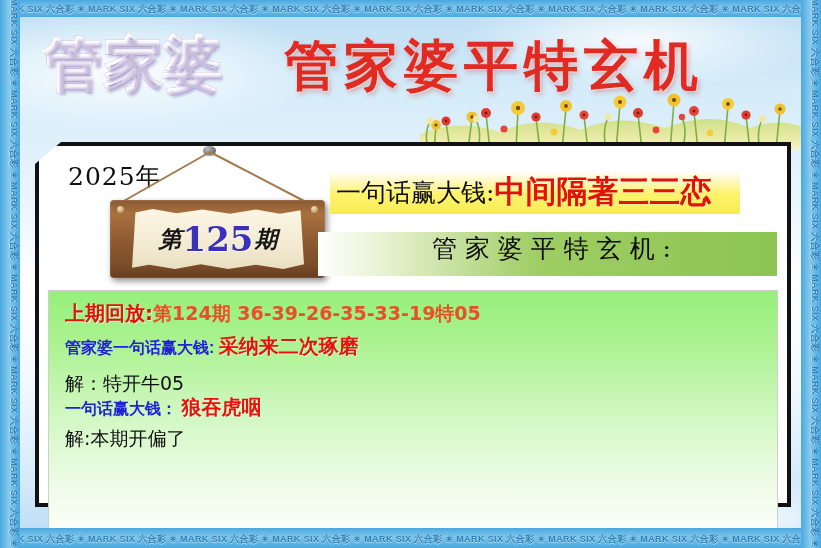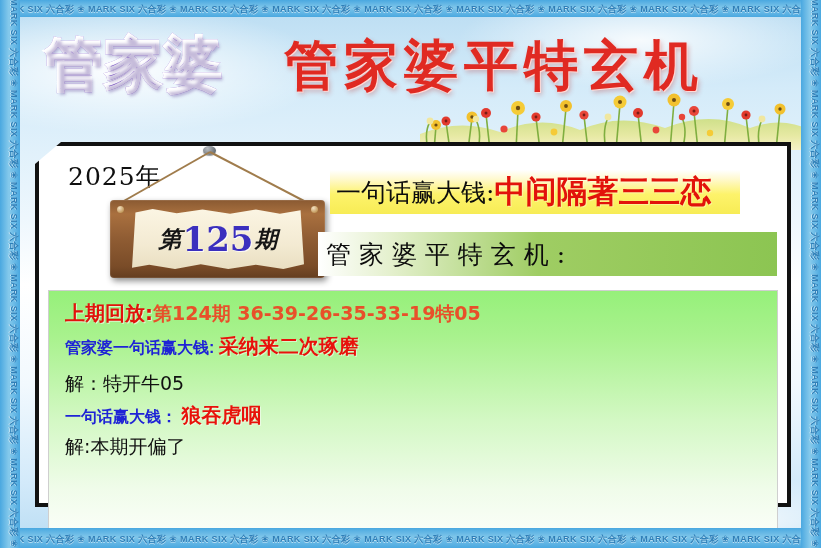--- a/index.html
+++ b/index.html
@@ -126,21 +126,21 @@
 
   
   .row-yellow{
     position:absolute;left:330px;top:170px;width:410px;height:44px;
     background:linear-gradient(180deg,#ffffff 0%,#fff9d0 20%,#fdf36b 55%,#f7ec55 100%);
     display:flex;align-items:center;padding-left:6px;box-sizing:border-box;
   }
   .row-green{
     position:absolute;left:318px;top:232px;width:459px;height:44px;
     background:linear-gradient(90deg,#ffffff 0%,#e4f0cd 16%,#9fcd63 48%,#8cc552 100%);
-    display:flex;align-items:center;padding-left:8px;box-sizing:border-box;
+    display:flex;align-items:center;padding-left:8px;box-sizing:border-box;flex-direction:column;
   }
   .lbl-black{
     font-family:"DejaVu Serif","Liberation Serif",serif;
     font-size:25px;color:#0c0c0c;letter-spacing:0px;white-space:nowrap;
   }
   .lbl-red{
     font-family:"DejaVu Sans","Liberation Sans",sans-serif;
     font-size:31px;font-weight:bold;color:#e2120b;white-space:nowrap;letter-spacing:0px;
     text-shadow:1px 1px 0 rgba(255,255,255,.35);
   }
@@ -149,21 +149,21 @@
   
   .panel{
     position:absolute;left:48px;top:290px;width:730px;height:263px;
     background:linear-gradient(180deg,#96f07a 0%,#a9f28e 18%,#d4f8c5 50%,#f0fcea 76%,#ffffff 100%);
     border:1px solid #cfcfcf;box-sizing:border-box;
     padding:12px 0 0 16px;
   }
   .pline{white-space:nowrap;line-height:1.0;}
   .pl1{margin-bottom:13px;}
   .pl2{margin-bottom:18px;}
-  .pl3{margin-bottom:12px;}
+  .pl3{margin-bottom:4px;}
   .pl4{margin-bottom:12px;}
   .t-redb{
     font-family:"DejaVu Sans","Liberation Sans",sans-serif;
     font-size:20px;font-weight:bold;color:#e2120b;
     text-shadow:1px 1px 0 rgba(255,255,255,.6);
   }
   .t-redn{
     font-family:"DejaVu Sans","Liberation Sans",sans-serif;
     font-size:19px;font-weight:bold;color:#e8502a;
   }

